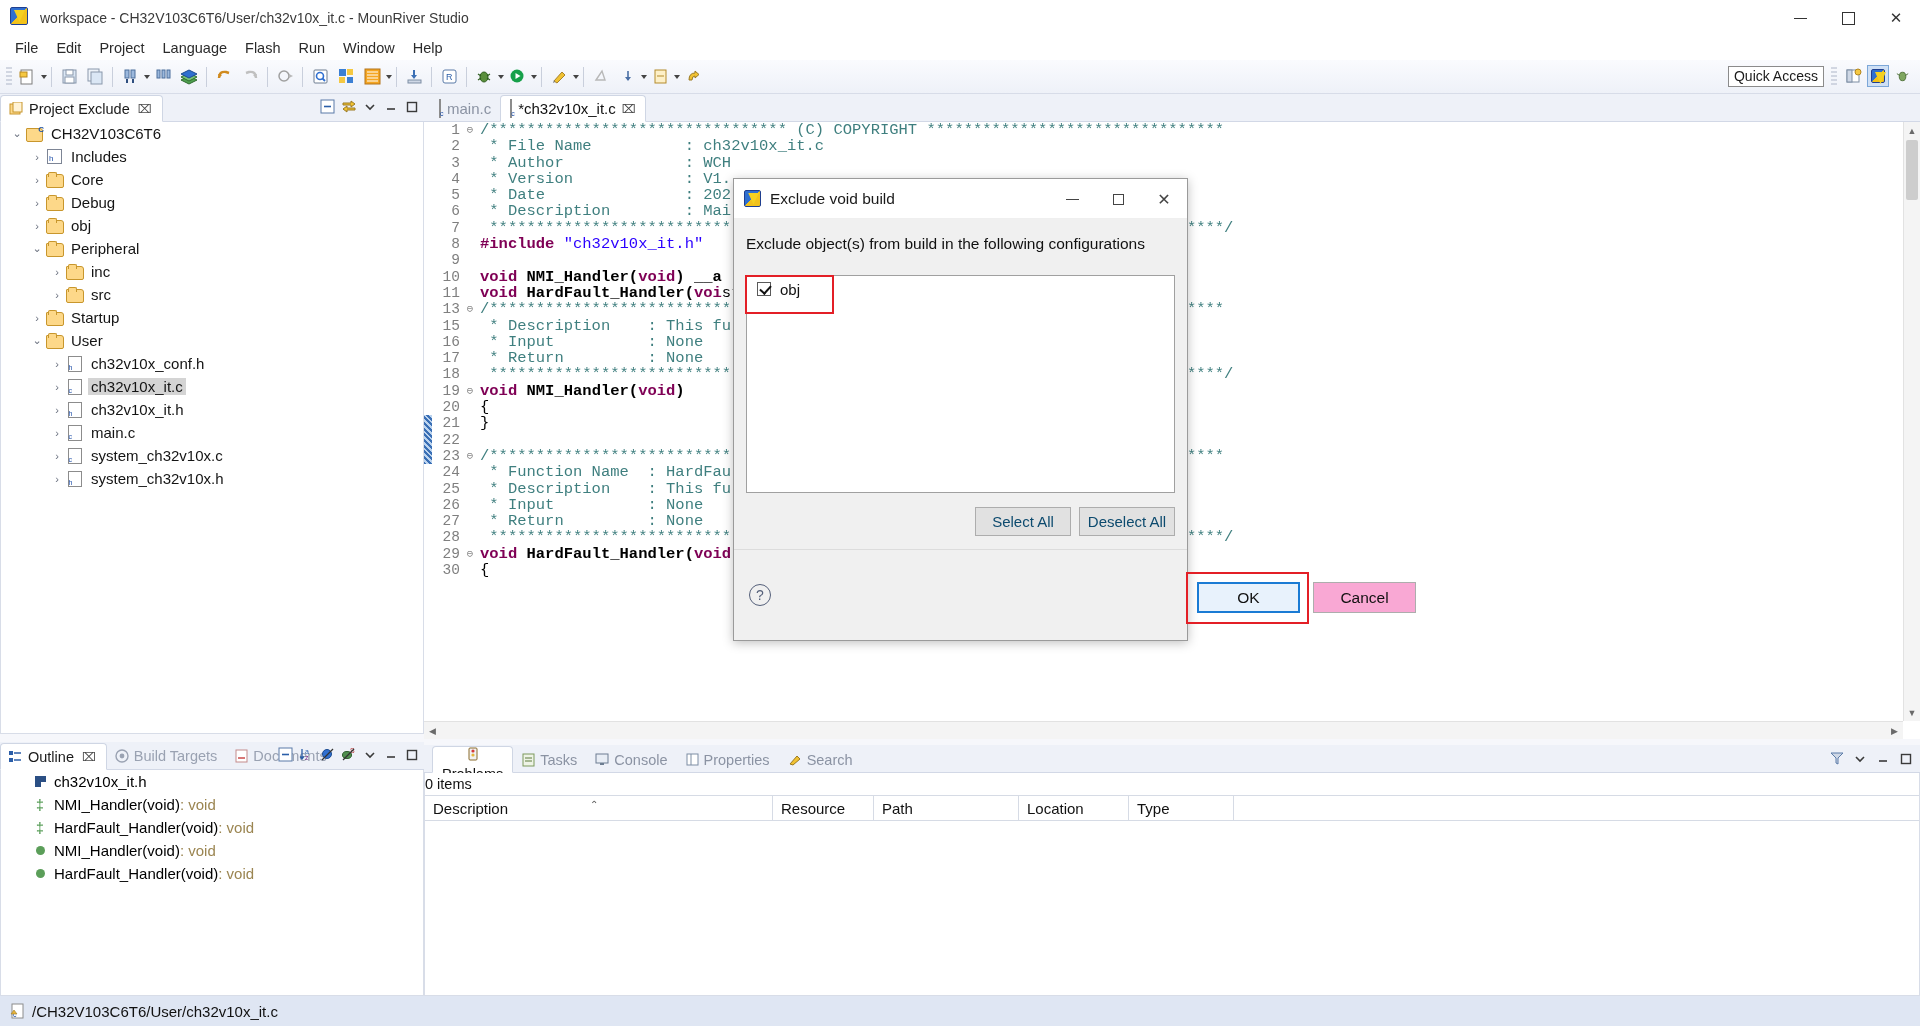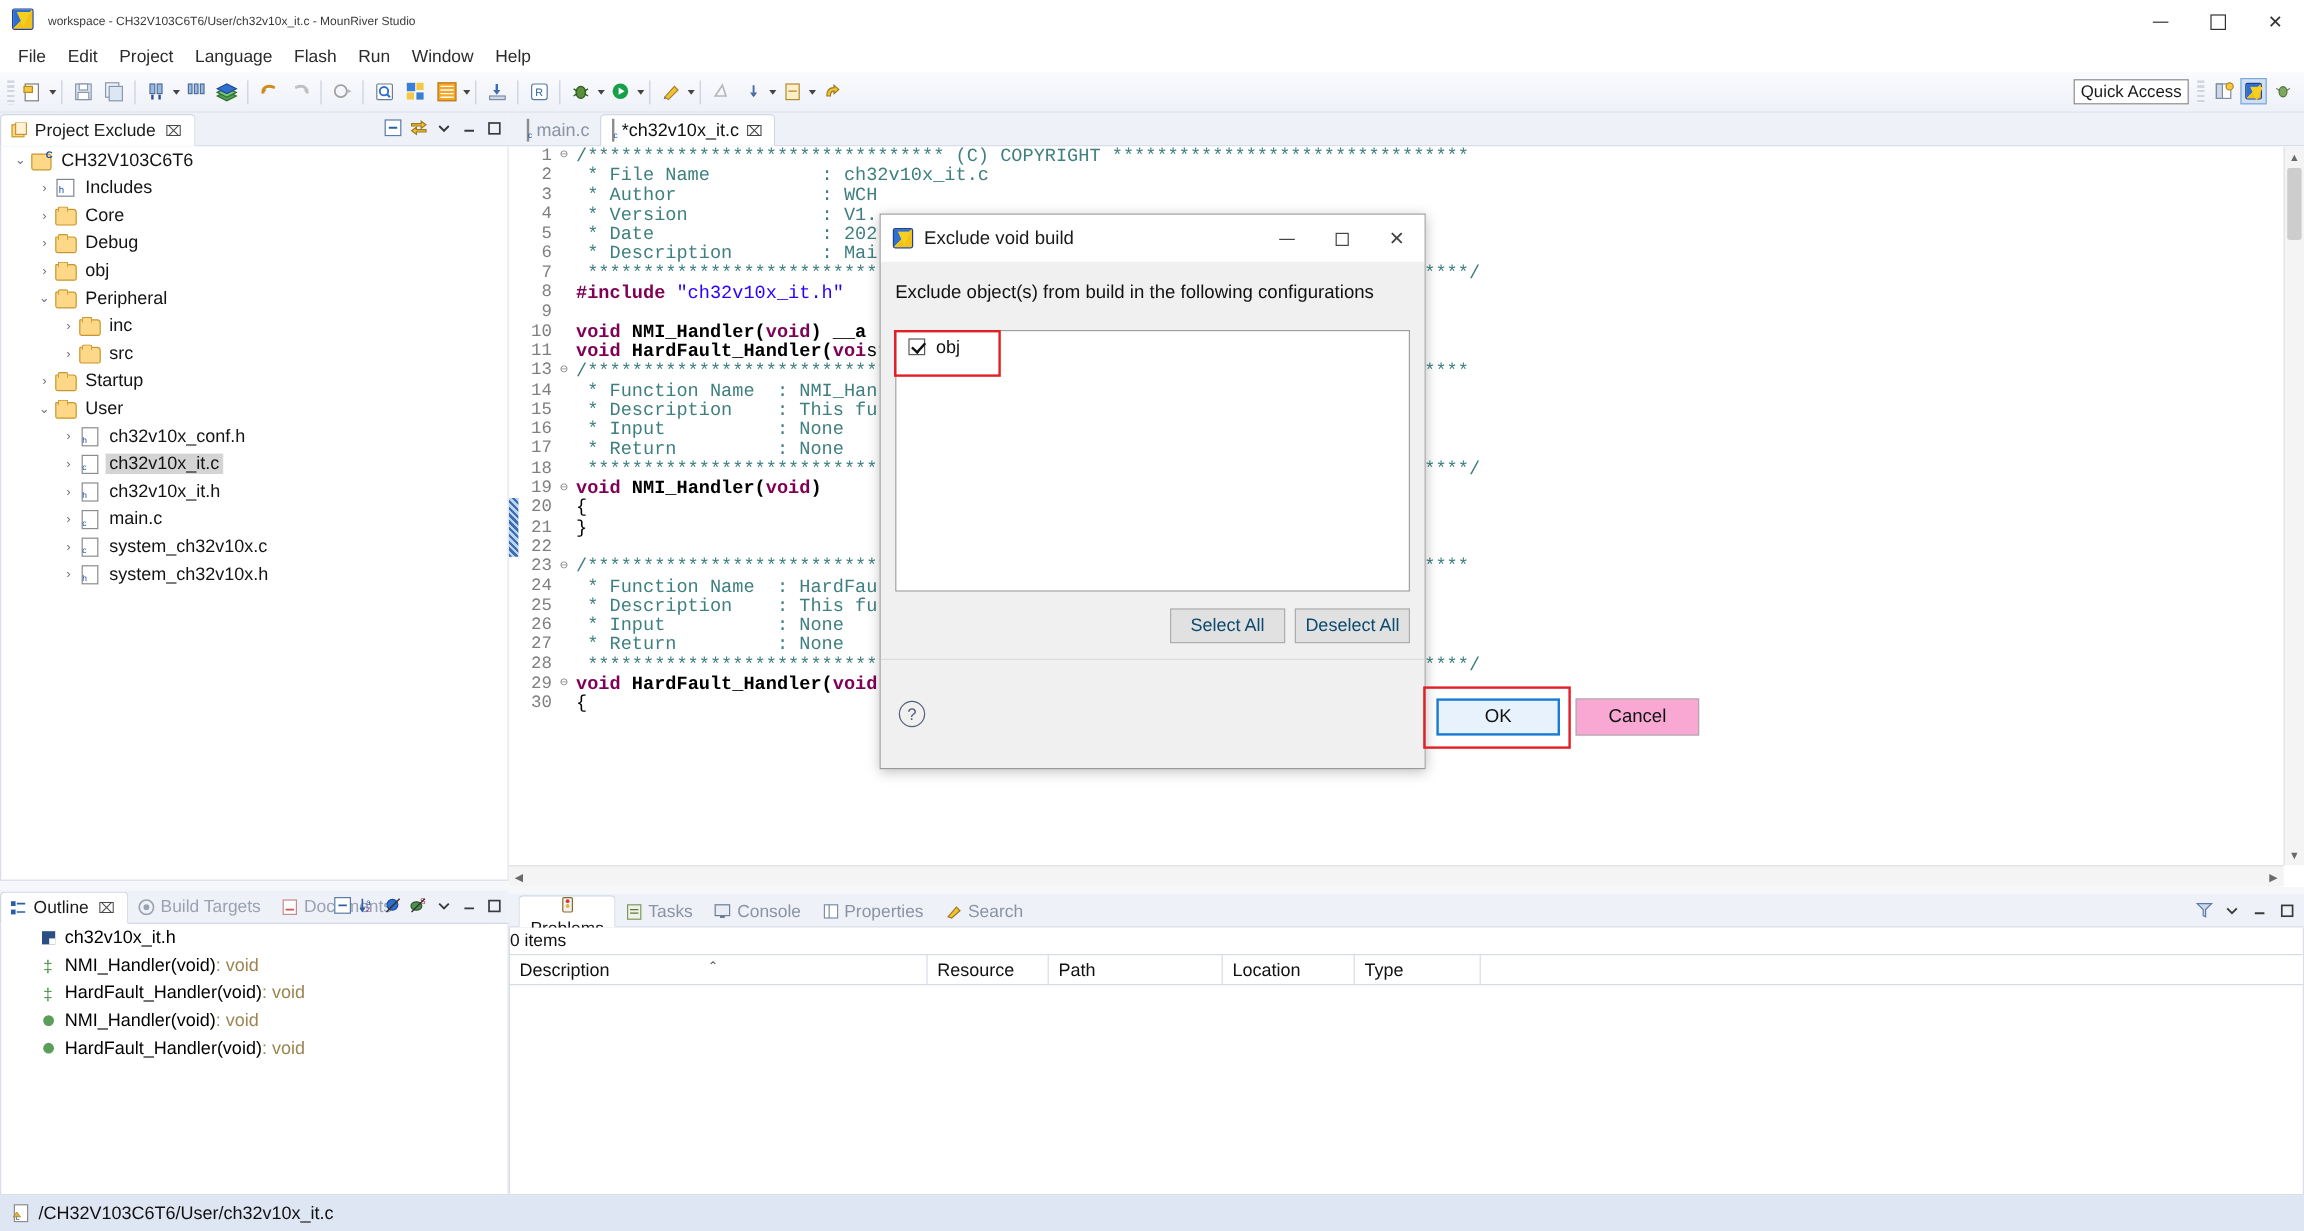--- a/index.html
+++ b/index.html
@@ -23,21 +23,21 @@
   .titlebar .tb-icon { width:22px; height:22px; margin:0 8px 0 10px; position:relative; }
   .mr-logo {
     width:18px;height:18px;border:1px solid #1f3f8f;
     background:linear-gradient(135deg,#2f6fd0 0%,#2f6fd0 48%,#f2c21a 48%,#f2c21a 100%);
     position:relative;border-radius:2px;
   }
   .mr-logo:after{
     content:"";position:absolute;left:3px;top:2px;width:11px;height:12px;
     background:#f5d020;clip-path:polygon(0 0,100% 0,50% 100%);
   }
-  .titlebar .tb-title { font-size:10px; color:#3a3a3a; }
+  .titlebar .tb-title { font-size:14px; color:#3a3a3a; }
   .win-btns { position:absolute; right:0; top:0; height:36px; display:flex; }
   .win-btn { width:48px;height:36px;display:flex;align-items:center;justify-content:center;color:#333; font-size:15px;}
   .win-min::before{content:"";display:block;width:13px;height:1px;background:#333;}
   .win-max::before{content:"";display:block;width:11px;height:11px;border:1px solid #333;}
   .win-cls::before{content:"\2715";font-size:15px;color:#333;}
 
   
   .menubar{
     position:absolute;left:0;top:36px;width:1920px;height:24px;
     background:#ffffff;display:flex;align-items:center;padding-left:6px;
@@ -723,21 +723,20 @@
           <div class="cl"><span class="ln">3</span><span class="fold"></span><span class="txt"><span class="c-cmt"> * Author             : WCH</span></span></div>
           <div class="cl"><span class="ln">4</span><span class="fold"></span><span class="txt"><span class="c-cmt"> * Version            : V1.</span></span></div>
           <div class="cl"><span class="ln">5</span><span class="fold"></span><span class="txt"><span class="c-cmt"> * Date               : 202</span></span></div>
           <div class="cl"><span class="ln">6</span><span class="fold"></span><span class="txt"><span class="c-cmt"> * Description        : Mai</span></span></div>
           <div class="cl"><span class="ln">7</span><span class="fold"></span><span class="txt"><span class="c-cmt"> *******************************************************************************/</span></span></div>
           <div class="cl"><span class="ln">8</span><span class="fold"></span><span class="txt"><span class="c-pp">#include </span><span class="c-str">"ch32v10x_it.h"</span></span></div>
           <div class="cl"><span class="ln">9</span><span class="fold"></span><span class="txt"><span class="c-plain"></span></span></div>
           <div class="cl"><span class="ln">10</span><span class="fold"></span><span class="txt"><span class="c-kw">void </span><span class="c-id">NMI_Handler(</span><span class="c-kw">void</span><span class="c-id">) __a</span></span></div>
           <div class="cl"><span class="ln">11</span><span class="fold"></span><span class="txt"><span class="c-kw">void </span><span class="c-id">HardFault_Handler(</span><span class="c-kw">voi</span><span class="c-plain">st")));</span></span></div>
           <div class="cl"><span class="ln">13</span><span class="fold">⊖</span><span class="txt"><span class="c-cmt">/*******************************************************************************</span></span></div>
-          <div class="cl"><span class="ln">14</span><span class="fold"></span><span class="txt"><span class="c-cmt"> * Function Name  : NMI_Han</span></span></div>
           <div class="cl"><span class="ln">15</span><span class="fold"></span><span class="txt"><span class="c-cmt"> * Description    : This fu</span></span></div>
           <div class="cl"><span class="ln">16</span><span class="fold"></span><span class="txt"><span class="c-cmt"> * Input          : None</span></span></div>
           <div class="cl"><span class="ln">17</span><span class="fold"></span><span class="txt"><span class="c-cmt"> * Return         : None</span></span></div>
           <div class="cl"><span class="ln">18</span><span class="fold"></span><span class="txt"><span class="c-cmt"> *******************************************************************************/</span></span></div>
           <div class="cl"><span class="ln">19</span><span class="fold">⊖</span><span class="txt"><span class="c-kw">void </span><span class="c-id">NMI_Handler(</span><span class="c-kw">void</span><span class="c-id">)</span></span></div>
           <div class="cl"><span class="ln">20</span><span class="fold"></span><span class="txt"><span class="c-plain">{</span></span></div>
           <div class="cl"><span class="ln">21</span><span class="fold"></span><span class="txt"><span class="c-plain">}</span></span></div>
           <div class="cl"><span class="ln">22</span><span class="fold"></span><span class="txt"><span class="c-plain"></span></span></div>
           <div class="cl"><span class="ln">23</span><span class="fold">⊖</span><span class="txt"><span class="c-cmt">/*******************************************************************************</span></span></div>
           <div class="cl"><span class="ln">24</span><span class="fold"></span><span class="txt"><span class="c-cmt"> * Function Name  : HardFau</span></span></div>

